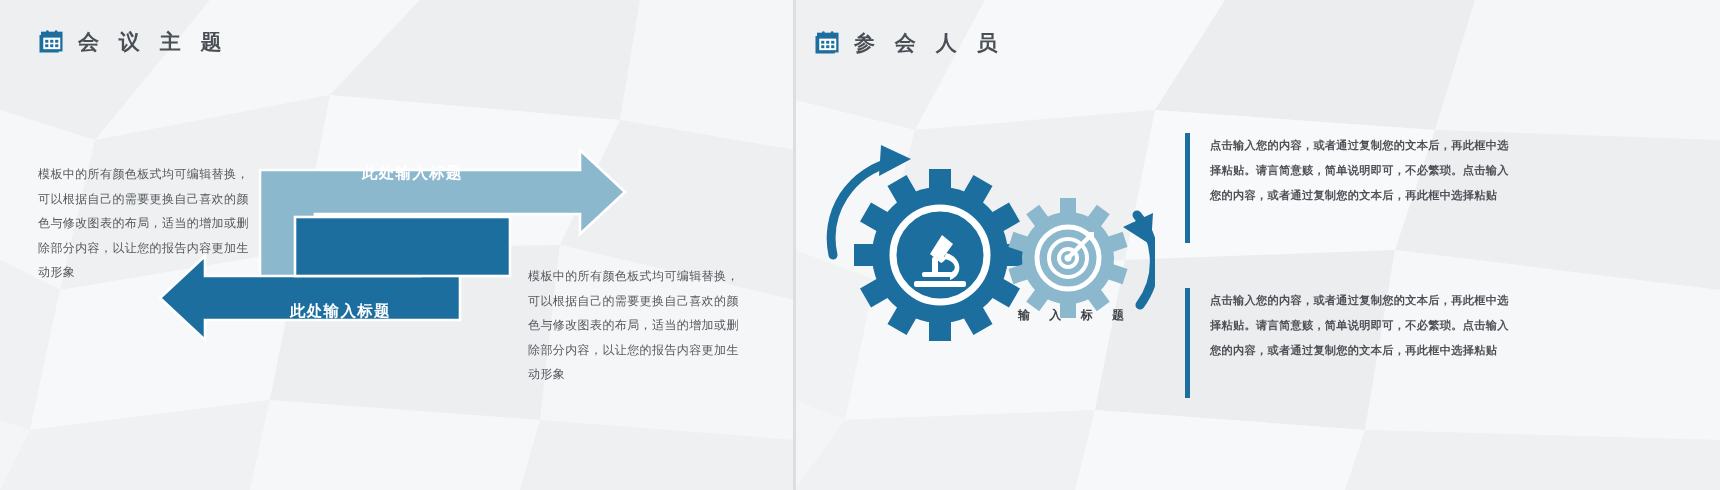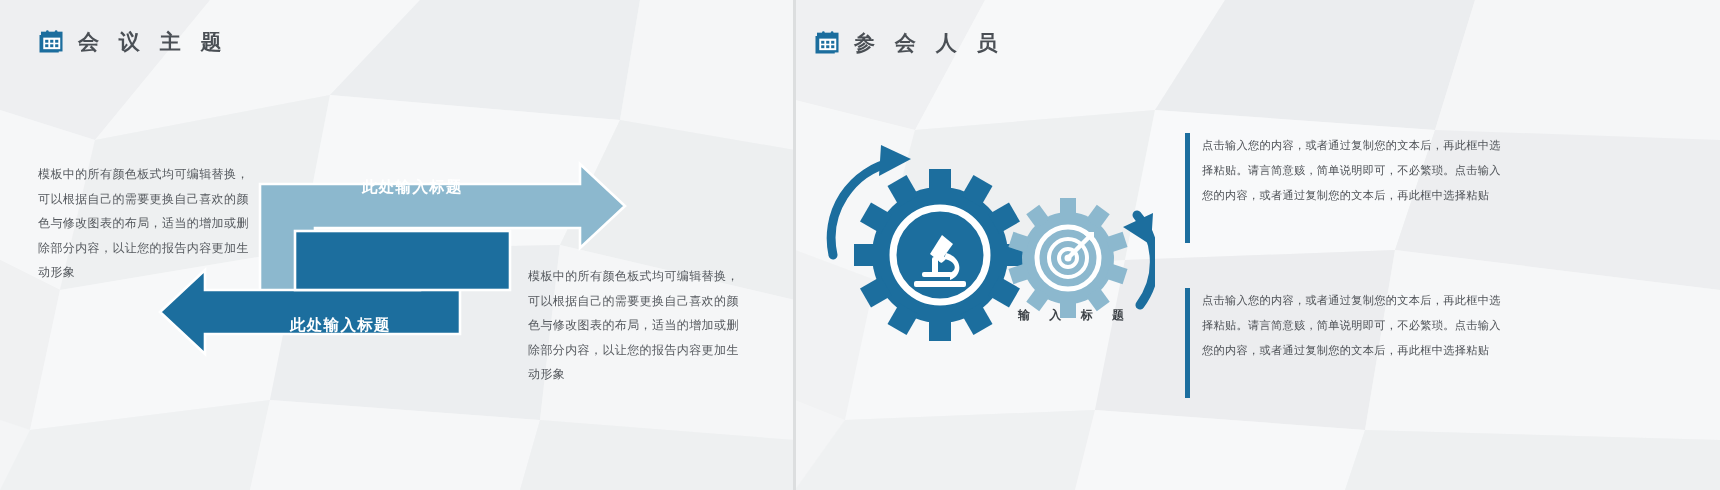--- a/index.html
+++ b/index.html
@@ -58,21 +58,21 @@
     color: #55595e;
     letter-spacing: 0.4px;
     z-index: 12;
   }
   .text-left   { left: 38px;  top: 162px; width: 222px; }
   .text-center { left: 528px; top: 264px; width: 222px; }
 
   
   .arrow-wrap {
     position: absolute;
-    left: 155px; top: 149px;
+    left: 155px; top: 135px;
     width: 475px; height: 205px;
     z-index: 10;
   }
   .arrow-svg { width: 100%; height: 100%; display: block; overflow: visible; }
   .arrow-label {
     position: absolute;
     font-size: 15.5px;
     color: #ffffff;
     font-weight: 600;
     letter-spacing: 1.3px;
@@ -98,22 +98,23 @@
     color: #3e4348;
     letter-spacing: 8px;
     z-index: 12;
     white-space: nowrap;
   }
 
   
   .bullet-block {
     position: absolute;
     display: flex;
-    gap: 12px;
+    gap: 20px;
     z-index: 12;
+    font-weight: bold;
   }
   .bullet-bar {
     width: 5px;
     background: #1c6e9e;
     flex: 0 0 5px;
   }
   .bullet-text {
     font-size: 11.2px;
     line-height: 2.25;
     color: #4e5257;

